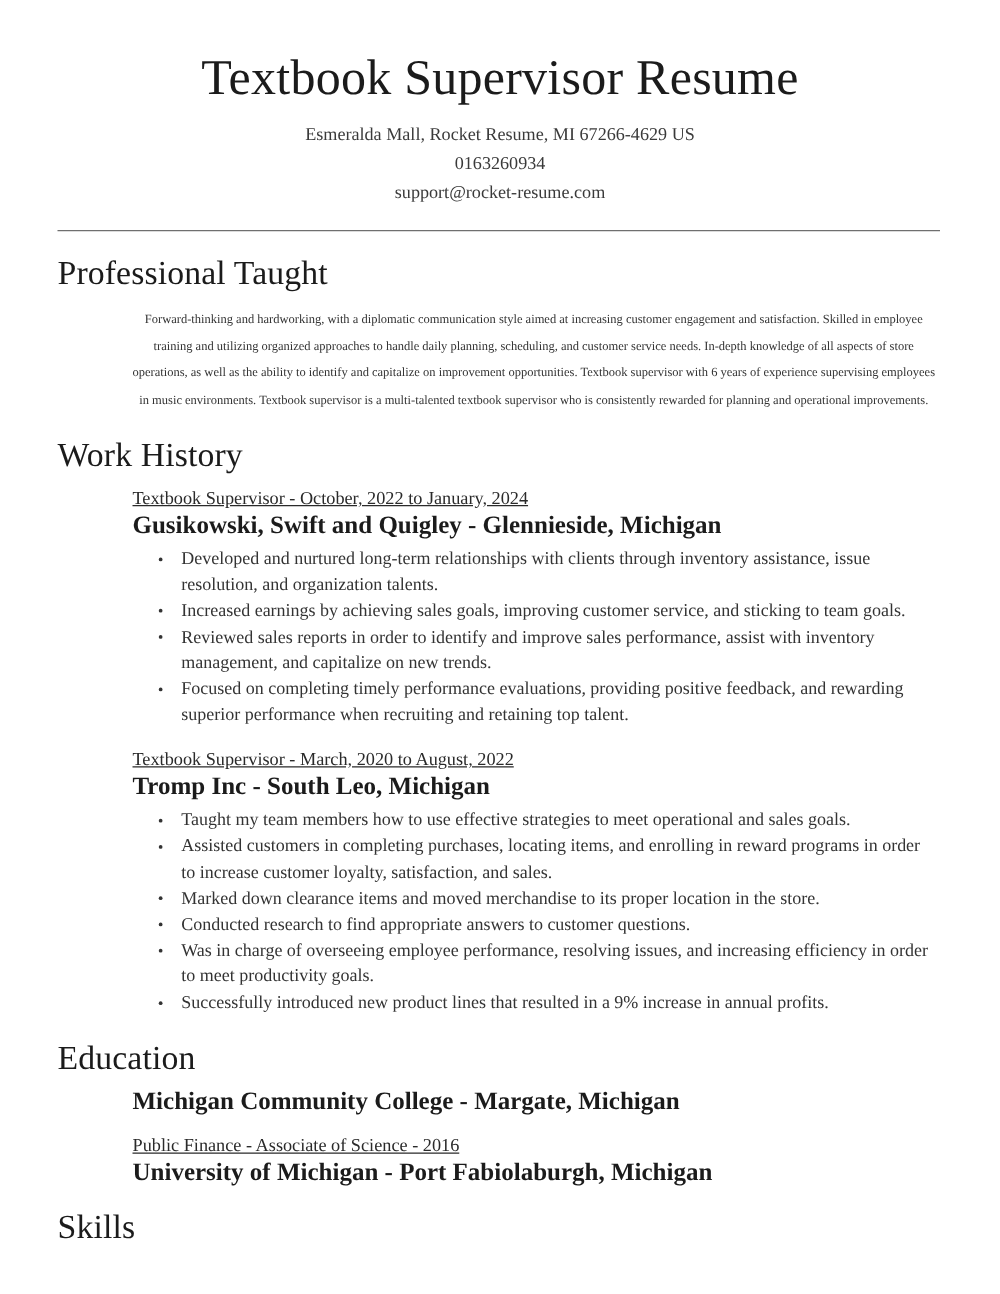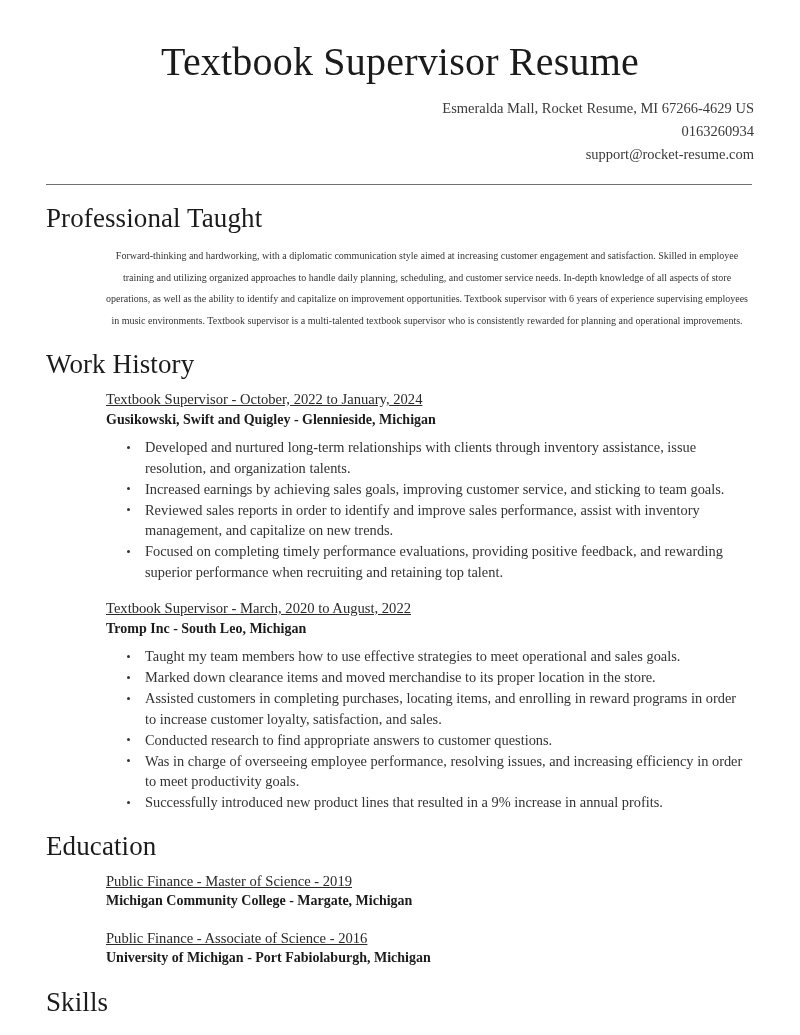--- a/index.html
+++ b/index.html
@@ -29,21 +29,21 @@
     text-align: center;
     font-size: 40px;
     font-weight: 400;
     color: #1b1b1b;
     letter-spacing: 0.2px;
     margin: 0;
     padding-top: 38px;
     line-height: 1.18;
   }
   .contact-block {
-    text-align: right;
+    text-align: center;
     margin-top: 12px;
   }
   .contact-line {
     font-size: 14.5px;
     line-height: 23px;
     color: #3a3a3a;
   }
   .header-rule {
     border: 0;
     border-top: 1.6px solid #6f6f6f;
@@ -74,21 +74,21 @@
   
   .entry { margin-bottom: 2px; }
   .entry + .entry { margin-top: 16px; }
   .entry-line-1 {
     font-size: 14.6px;
     line-height: 20.5px;
     color: #2a2a2a;
     text-decoration: underline;
   }
   .entry-line-2 {
-    font-size: 14px;
+    font-size: 20px;
     line-height: 20.5px;
     font-weight: 700;
     color: #1b1b1b;
   }
 
   
   ul.bullets {
     list-style: none;
     margin: 7px 0 0 0;
     padding: 0 6px 0 20px;
@@ -149,37 +149,36 @@
           <li>Reviewed sales reports in order to identify and improve sales performance, assist with inventory management, and capitalize on new trends.</li>
           <li>Focused on completing timely performance evaluations, providing positive feedback, and rewarding superior performance when recruiting and retaining top talent.</li>
         </ul>
       </div>
 
       <div class="entry">
         <div class="entry-line-1">Textbook Supervisor - March, 2020 to August, 2022</div>
         <div class="entry-line-2">Tromp Inc - South Leo, Michigan</div>
         <ul class="bullets">
           <li>Taught my team members how to use effective strategies to meet operational and sales goals.</li>
+          <li>Assisted customers in completing purchases, locating items, and enrolling in reward programs in order to increase customer loyalty, satisfaction, and sales.</li>
           <li>Marked down clearance items and moved merchandise to its proper location in the store.</li>
-          <li>Assisted customers in completing purchases, locating items, and enrolling in reward programs in order to increase customer loyalty, satisfaction, and sales.</li>
           <li>Conducted research to find appropriate answers to customer questions.</li>
           <li>Was in charge of overseeing employee performance, resolving issues, and increasing efficiency in order to meet productivity goals.</li>
           <li>Successfully introduced new product lines that resulted in a 9% increase in annual profits.</li>
         </ul>
       </div>
 
     </div>
   </section>
 
   <section class="section">
     <h2 class="section-title">Education</h2>
     <div class="section-body">
 
       <div class="edu-entry">
-        <div class="entry-line-1">Public Finance - Master of Science - 2019</div>
         <div class="entry-line-2">Michigan Community College - Margate, Michigan</div>
       </div>
 
       <div class="edu-entry">
         <div class="entry-line-1">Public Finance - Associate of Science - 2016</div>
         <div class="entry-line-2">University of Michigan - Port Fabiolaburgh, Michigan</div>
       </div>
 
     </div>
   </section>

